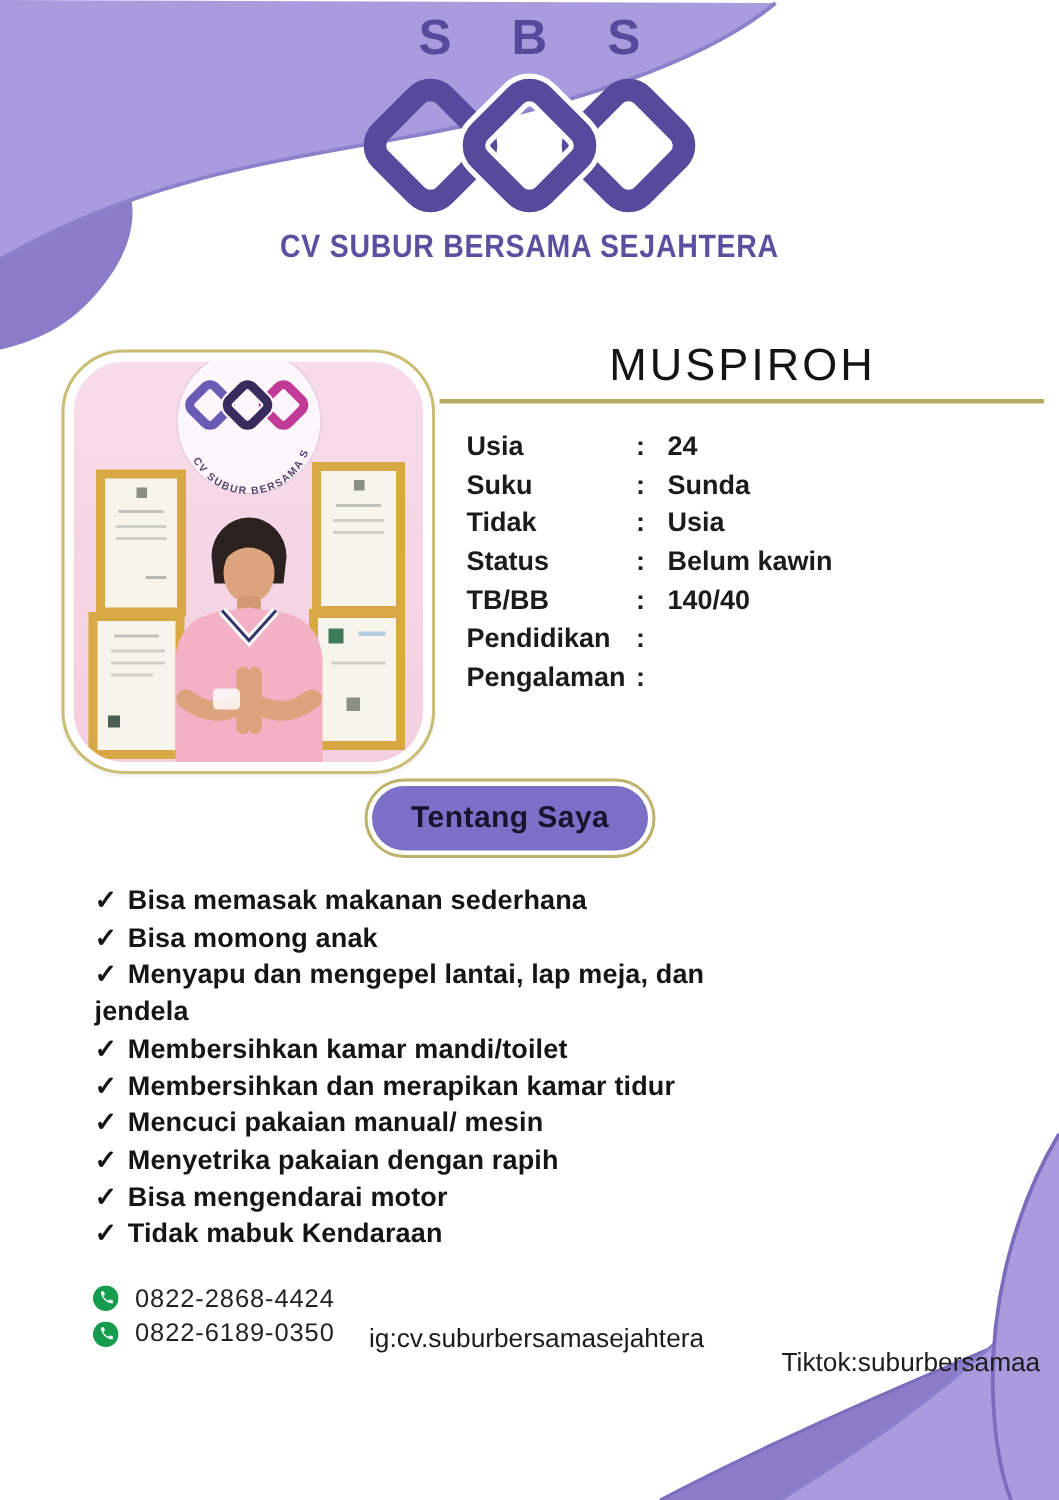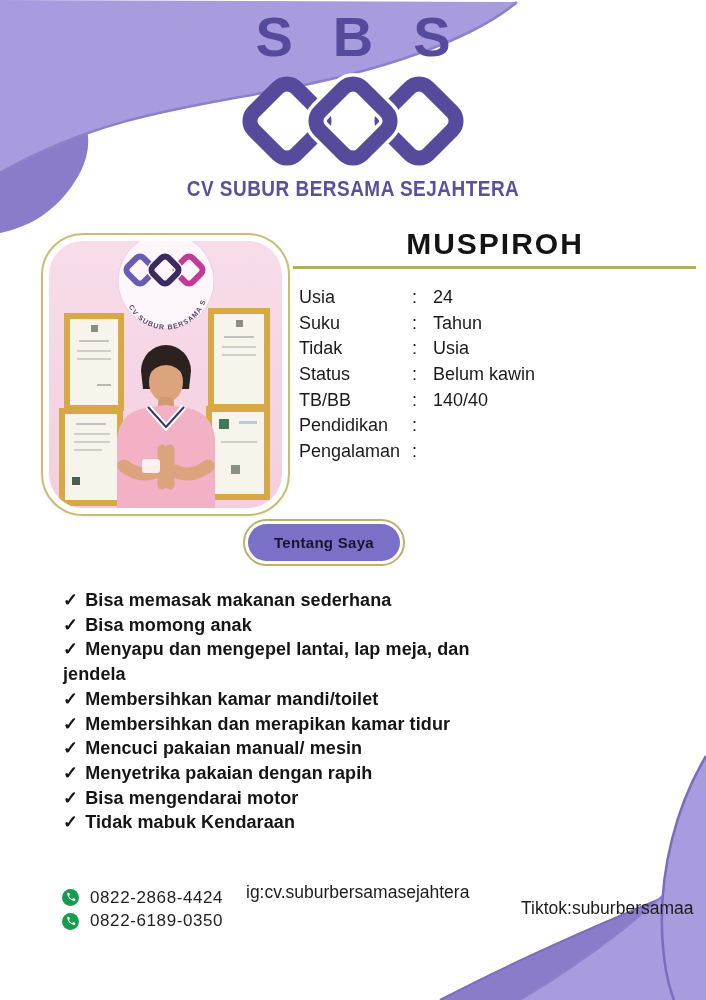--- a/index.html
+++ b/index.html
@@ -5,68 +5,68 @@
   html,body{margin:0;padding:0;background:#fff;}
   .canvas{
     position:relative;width:706px;height:1000px;overflow:hidden;background:#ffffff;
     font-family:"Liberation Sans",sans-serif;color:#1b1b1b;
   }
   svg.decor{position:absolute;inset:0;width:706px;height:1000px;pointer-events:none;}
 
   
   .brand{position:absolute;top:8px;left:0;width:706px;text-align:center;}
   .initials{
-    font-size:56px;font-weight:800;color:#564a9d;
+    font-size:33px;font-weight:800;color:#564a9d;
     letter-spacing:40px;padding-left:40px;line-height:1.05;
   }
   .chain{display:block;margin:0 auto;margin-top:2px;}
   .company{
     margin-top:4px;font-size:20px;font-weight:700;color:#5b509f;
     letter-spacing:.5px;transform:scale(.95,1.08);transform-origin:center top;
   }
 
   
   .photo-card{
     position:absolute;left:41px;top:233px;width:233px;height:267px;margin:0;
     background:#fff;border:2px solid #c9bd74;border-radius:42px;padding:6px;
     box-shadow:0 1px 3px rgba(0,0,0,.08);
   }
   .photo-clip{width:233px;height:267px;border-radius:34px;overflow:hidden;display:block;}
 
   
   .name{
     position:absolute;left:293px;top:227px;width:404px;margin:0;
-    text-align:center;font-size:30px;font-weight:700;letter-spacing:2px;color:#141414;
+    text-align:center;font-size:30px;font-weight:400;letter-spacing:2px;color:#141414;
   }
   .rule{position:absolute;left:293px;top:266px;width:403px;height:2.5px;background:#b5ab62;}
   .details{position:absolute;left:299px;top:285px;width:402px;}
-  .drow{display:flex;height:25.6px;align-items:center;font-size:18px;font-weight:400;color:#1b1b1b;}
+  .drow{display:flex;height:25.6px;align-items:center;font-size:18px;font-weight:700;color:#1b1b1b;margin-left:12px;}
   .dlabel{width:113px;flex:none;}
   .dcolon{width:21px;flex:none;}
   .dvalue{flex:1;white-space:nowrap;}
 
   
   .badge-outer{
     position:absolute;left:243px;top:519px;background:#fff;border:2px solid #bcb26a;
     border-radius:40px;padding:3px;
   }
   .badge-inner{
     background:#7a70c8;border-radius:34px;padding:10px 26px;
-    font-size:15px;font-weight:800;color:#15152e;letter-spacing:.3px;
+    font-size:20px;font-weight:800;color:#15152e;letter-spacing:.3px;
   }
 
   
   .checklist{
     position:absolute;left:63px;top:588px;width:408px;margin:0;padding:0;list-style:none;
     font-size:18px;font-weight:700;color:#151515;line-height:24.7px;letter-spacing:.1px;
   }
   .check{margin-right:7px;font-weight:700;}
 
   
-  .phones{position:absolute;left:62px;top:886px;}
+  .phones{position:absolute;left:62px;top:854px;}
   .phone-row{display:flex;align-items:center;gap:11px;height:23.5px;}
   .wa-icon{width:17px;height:17px;flex:none;display:inline-flex;}
   .phone-num{font-size:17px;font-weight:400;letter-spacing:.6px;color:#222;}
   .ig{position:absolute;left:246px;top:882px;font-size:17.5px;font-weight:400;color:#1c1c1c;}
   .tiktok{position:absolute;left:521px;top:898px;font-size:17.5px;font-weight:400;color:#1c1c1c;}
 </style>
 </head>
 <body>
 
 <div class="canvas">
@@ -179,21 +179,21 @@
 
       <div class="drow">
         <span class="dlabel">Usia</span>
         <span class="dcolon">:</span>
         <span class="dvalue">24</span>
       </div>
 
       <div class="drow">
         <span class="dlabel">Suku</span>
         <span class="dcolon">:</span>
-        <span class="dvalue">Tahun</span>
+        <span class="dvalue">Sunda</span>
       </div>
 
       <div class="drow">
         <span class="dlabel">Tidak</span>
         <span class="dcolon">:</span>
         <span class="dvalue">Usia</span>
       </div>
 
       <div class="drow">
         <span class="dlabel">Status</span>

